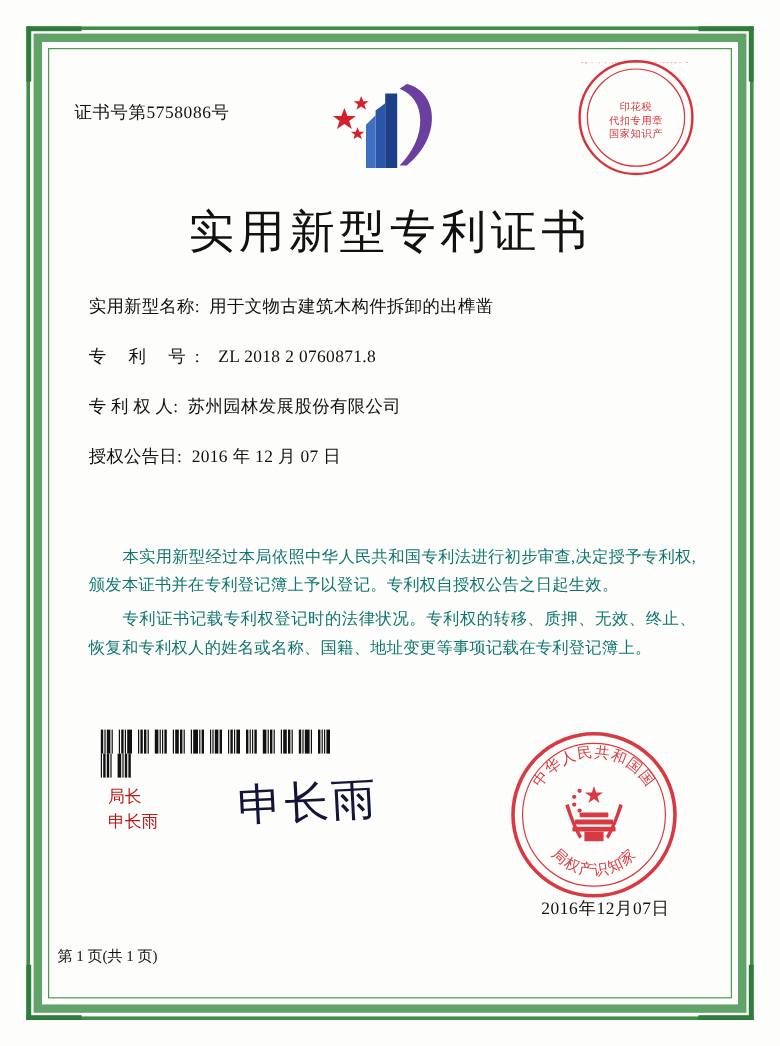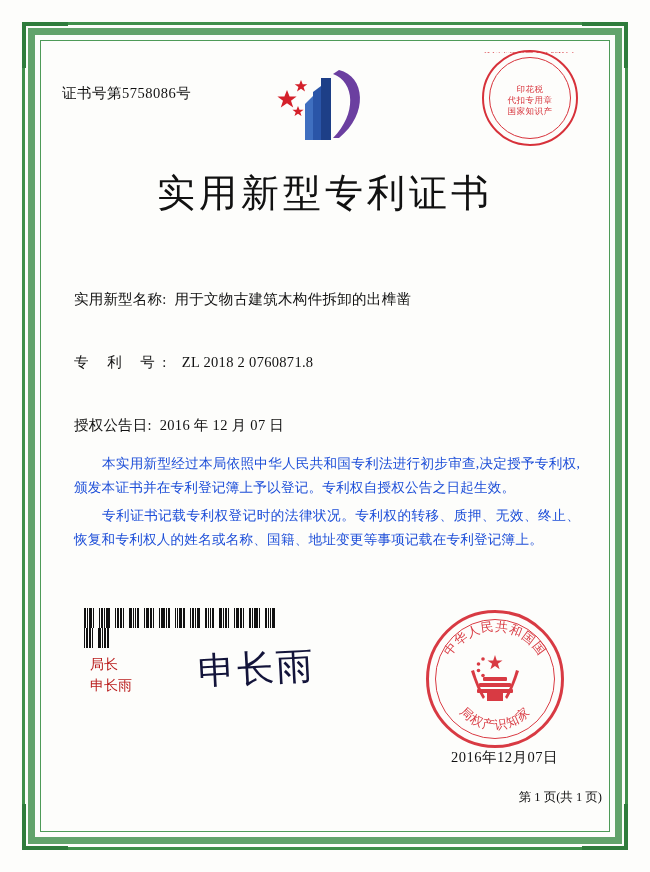--- a/index.html
+++ b/index.html
@@ -139,41 +139,40 @@
     left: 26px;
     right: 20px;
     top: 198px;
   }
   .field-row {
     display: flex;
     align-items: baseline;
     margin-bottom: 22.5px;
     font-size: 14.5px;
     color: #111;
-    margin-top: 44px;
   }
   .field-label {
     white-space: nowrap;
     letter-spacing: .2px;
   }
   .field-label.sp4 { letter-spacing: 7.5px; }
   .field-value {
     margin-left: 8px;
     letter-spacing: .3px;
   }
 
   
   .body-text {
     position: absolute;
     left: 26px;
     right: 22px;
     top: 404px;
     font-size: 13.6px;
     line-height: 24px;
-    color: #1d4ed8;
+    color: #0f766e;
     text-align: justify;
     letter-spacing: .2px;
   }
   .body-text p {
     margin: 0 0 4px 0;
     text-indent: 28px;
   }
 
   
   .barcode {
@@ -245,21 +244,21 @@
     font-size: 14.5px;
     color: #111;
     letter-spacing: .5px;
   }
 
   .page-footer {
     position: absolute;
     left: 0;
     right: 0;
     bottom: 18px;
-    text-align: right;
+    text-align: left;
     font-size: 12.5px;
     color: #111;
   }
 </style>
 </head>
 <body>
 
 <div class="page">
 
   <div class="border-outer"></div>
@@ -307,20 +306,24 @@
     <div class="title">实用新型专利证书</div>
 
     <div class="fields">
       <div class="field-row">
         <span class="field-label">实用新型名称:</span>
         <span class="field-value">用于文物古建筑木构件拆卸的出榫凿</span>
       </div>
       <div class="field-row">
         <span class="field-label sp4">专 利 号:</span>
         <span class="field-value">ZL 2018 2 0760871.8</span>
+      </div>
+      <div class="field-row">
+        <span class="field-label">专 利 权 人:</span>
+        <span class="field-value">苏州园林发展股份有限公司</span>
       </div>
       <div class="field-row">
         <span class="field-label">授权公告日:</span>
         <span class="field-value">2016 年 12 月 07 日</span>
       </div>
     </div>
 
     <div class="body-text">
       <p>本实用新型经过本局依照中华人民共和国专利法进行初步审查,决定授予专利权,颁发本证书并在专利登记簿上予以登记。专利权自授权公告之日起生效。</p>
       <p>专利证书记载专利权登记时的法律状况。专利权的转移、质押、无效、终止、恢复和专利权人的姓名或名称、国籍、地址变更等事项记载在专利登记簿上。</p>

